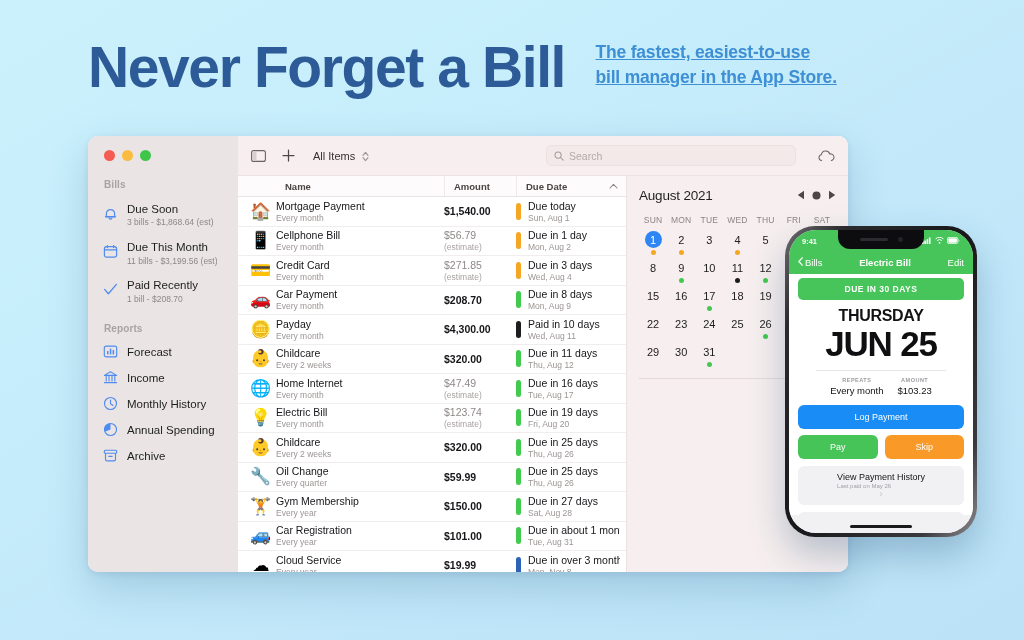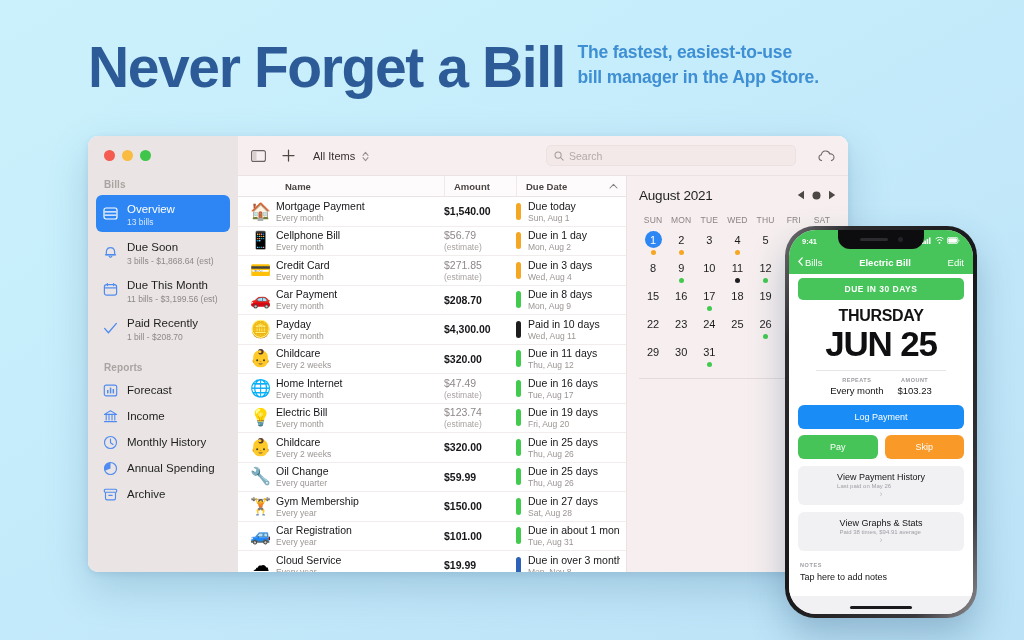--- a/index.html
+++ b/index.html
@@ -18,27 +18,28 @@
     font-weight: bold;
     color: #2d5b97;
     letter-spacing: -1.4px;
     line-height: 1.05;
     display: inline-block;
     vertical-align: middle;
   }
   .hero-sub {
     display: inline-block;
     vertical-align: middle;
-    margin-left: 8px;
+    margin-left: 26px;
     margin-bottom: 6px;
     font-size: 17.5px;
     font-weight: bold;
     color: #3e8fd4;
     line-height: 1.42;
     letter-spacing: -0.2px;
+    text-decoration: underline;
   }
 
   
   .mac-window {
     position: absolute;
     left: 88px; top: 136px;
     width: 760px; height: 436px;
     border-radius: 10px;
     overflow: hidden;
     background: #ffffff;
@@ -156,21 +157,21 @@
     font-size: 11px; color: #1d1c1d; width: 17px; height: 17px;
     display: flex; align-items: center; justify-content: center; border-radius: 50%;
   }
   .day.today .n { background: #2e86f5; color: #fff; }
   .day .d { width: 5px; height: 5px; border-radius: 50%; margin-top: 2px; }
   .cal-rule { border-top: 1px solid #e4dada; margin-top: 8px; }
 
   
   .phone {
     position: absolute; left: 785px; top: 226px;
-    width: 192px; height: 392px;
+    width: 192px; height: 311px;
     border-radius: 30px;
     background: linear-gradient(120deg, #6f6f73 0%, #2b2b2e 16%, #18181a 50%, #3a3a3e 85%, #8b8b90 100%);
     padding: 4px;
     box-shadow: 0 18px 36px rgba(35,80,120,0.3);
   }
   .phone-in {
     width: 100%; height: 100%;
     border-radius: 27px; overflow: hidden;
     background: #fff; position: relative;
     display: flex; flex-direction: column;
@@ -247,29 +248,20 @@
 
   <div class="sidebar">
     <div class="traffic">
       <div class="dot r"></div>
       <div class="dot y"></div>
       <div class="dot g"></div>
     </div>
 
     <div class="side-head">Bills</div>
     <div id="sidebar-bills">
-        <div class="side-item sel">
-          <span class="side-ico">
-            <svg width="15" height="15" viewBox="0 0 15 15">
-              <rect x="1" y="2" width="13" height="11" rx="2" fill="none" stroke="#ffffff" stroke-width="1.2"></rect>
-              <path d="M1.6 5.8h11.8M1.6 9.2h11.8" stroke="#ffffff" stroke-width="1.2"></path>
-            </svg>
-          </span>
-          <span class="side-txt"><span class="side-title">Overview</span><span class="side-sub" style="display:block">13 bills</span></span>
-        </div>
         <div class="side-item">
           <span class="side-ico">
             <svg width="15" height="15" viewBox="0 0 15 15">
               <path d="M3.3 10.6c0-3.4-.2-6.9 4.2-6.9s4.2 3.5 4.2 6.9z" fill="none" stroke="#4f8bf0" stroke-width="1.2" stroke-linejoin="round"></path>
               <path d="M2.4 10.8h10.2" stroke="#4f8bf0" stroke-width="1.2" stroke-linecap="round"></path>
               <path d="M6.2 12.3a1.4 1.4 0 002.6 0" fill="none" stroke="#4f8bf0" stroke-width="1.2" stroke-linecap="round"></path>
             </svg>
           </span>
           <span class="side-txt"><span class="side-title">Due Soon</span><span class="side-sub" style="display:block">3 bills - $1,868.64 (est)</span></span>
         </div>

